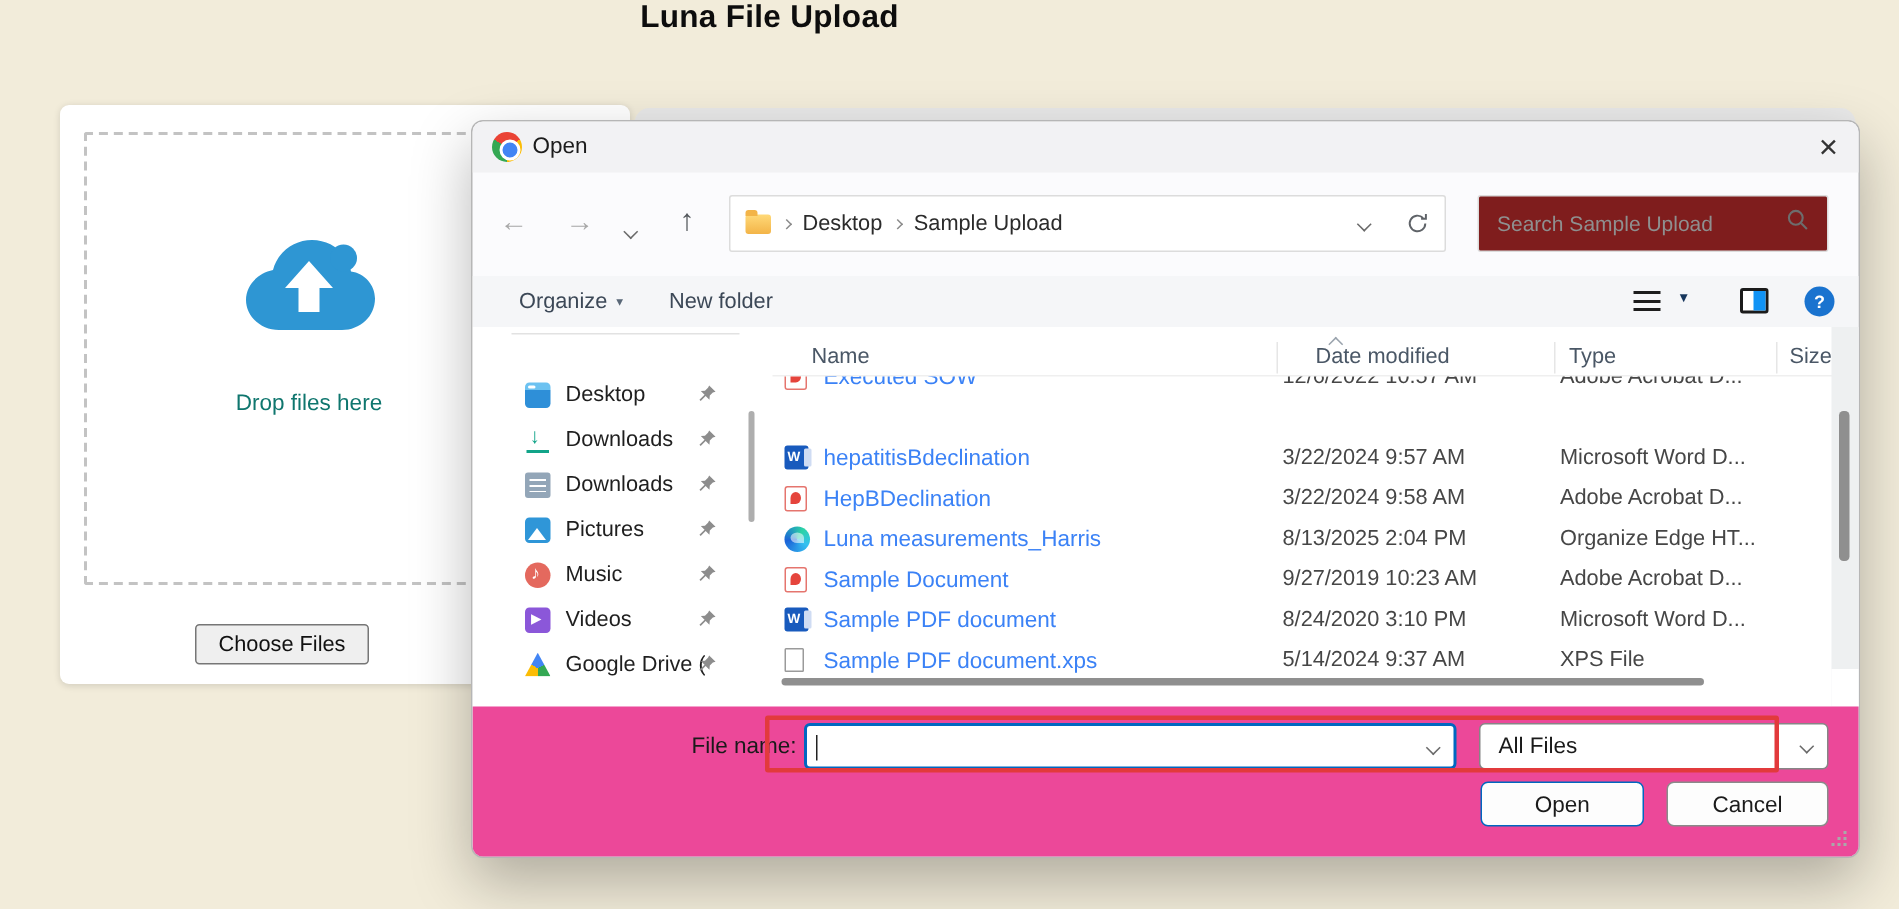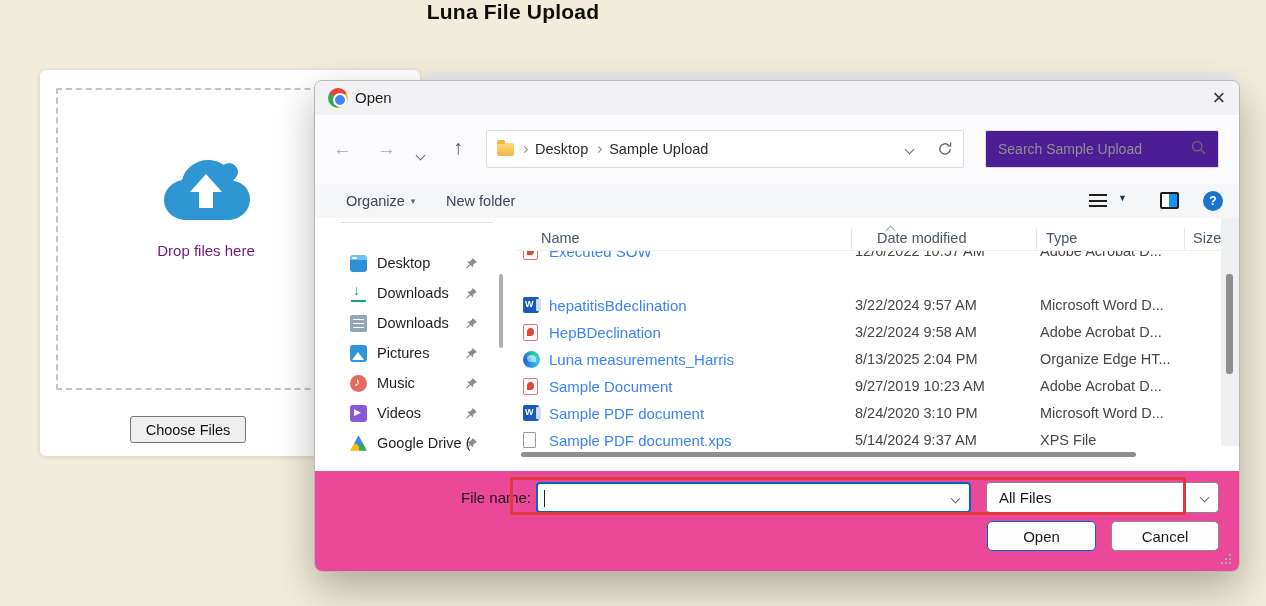--- a/index.html
+++ b/index.html
@@ -5,21 +5,21 @@
   * { margin:0; padding:0; box-sizing:border-box; }
   html,body { width:1266px; height:606px; }
   body { font-family:"Liberation Sans", sans-serif; background:#f2ecda; position:relative; overflow:hidden; }
   .abs { position:absolute; }
 
   
   .page-title { left:0; top:24; width:1026px; text-align:center; font-size:21px; font-weight:700; color:#0d0d0d; letter-spacing:.2px; }
   .upload-card { left:40px; top:70px; width:380px; height:386px; background:#fff; border-radius:6px; box-shadow:0 1px 5px rgba(0,0,0,.13); }
   .dropzone { left:16px; top:18px; width:344px; height:302px; border:2px dashed #c3c3c3; border-radius:2px; }
   .cloud-wrap { left:98px; top:60px; width:100px; height:80px; }
-  .drop-label { left:48px; top:152px; width:200px; text-align:center; font-size:15px; color:#701a75; }
+  .drop-label { left:48px; top:170px; width:200px; text-align:center; font-size:15px; color:#0f766e; }
   .choose-btn { left:90px; top:346px; width:116px; height:27px; background:#efefef; border:1px solid #767676; border-radius:3px; font-size:14.5px; color:#111; display:flex; align-items:center; justify-content:center; cursor:default; }
   .backdrop-panel { left:423px; top:72px; width:814px; height:440px; background:#e9e9e9; border-radius:10px 10px 0 0; }
 
   
   .dialog { left:314px; top:80px; width:926px; height:492px; background:#fbfbfd; border:1px solid #b6b6b6; border-radius:8px; box-shadow:0 16px 40px rgba(0,0,0,.28); overflow:hidden; }
   .titlebar { left:0; top:0; width:926px; height:34px; background:#f2f2f4; display:flex; align-items:center; }
   .chrome-ic { position:absolute; left:13px; top:7px; width:20px; height:20px; border-radius:50%;
     background:conic-gradient(from -60deg, #ea4335 0 120deg, #fbbc05 120deg 240deg, #34a853 240deg 360deg); }
   .chrome-ic::after { content:""; position:absolute; left:5px; top:5px; width:10px; height:10px; background:#4285f4; border:2px solid #fff; border-radius:50%; }
   .dlg-title { position:absolute; left:40px; top:8px; font-size:15px; color:#1c1c1c; }
@@ -36,21 +36,21 @@
   .chev-up { transform:rotate(-135deg); border-color:#9aa3ad; }
   .nav-chev { left:102px; top:64px; }
 
   .breadcrumb { left:171px; top:49px; width:478px; height:38px; background:#fff; border:1px solid #dcdcdc; border-radius:2px; display:flex; align-items:center; gap:8px; padding:0 10px; }
   .folder-ic { width:17px; height:13px; background:linear-gradient(#ffd978,#f3b448); border-radius:2px; position:relative; }
   .folder-ic::before { content:""; position:absolute; left:0; top:-3px; width:8px; height:4px; background:#f3b448; border-radius:2px 2px 0 0; }
   .crumb { font-size:14.5px; color:#2b2b2b; }
   .bc-spacer { flex:1; }
   .bc-chev { margin-right:16px; }
   .refresh-ic { width:16px; height:16px; }
-  .searchbox { left:670px; top:49px; width:234px; height:38px; background:#4c1d95; border:1px solid #dcdcdc; border-radius:2px; display:flex; align-items:center; padding:0 12px; }
+  .searchbox { left:670px; top:49px; width:234px; height:38px; background:#7f1d1d; border:1px solid #dcdcdc; border-radius:2px; display:flex; align-items:center; padding:0 12px; }
   .searchbox .ph { font-size:14px; color:#8f8f8f; flex:1; }
 
   
   .toolbar { left:0; top:103px; width:926px; height:34px; background:#f5f6f8; display:flex; align-items:center; }
   .tb-item { font-size:14.5px; color:#3c4857; display:flex; align-items:center; gap:6px; }
   .organize { position:absolute; left:31px; }
   .organize .caret { font-size:9px; color:#5a6878; }
   .newfolder { position:absolute; left:131px; }
   .lines-ic { position:absolute; left:774px; top:10px; width:18px; height:14px;
     background:repeating-linear-gradient(#1d1d1d 0 2px, transparent 2px 5.7px); }

